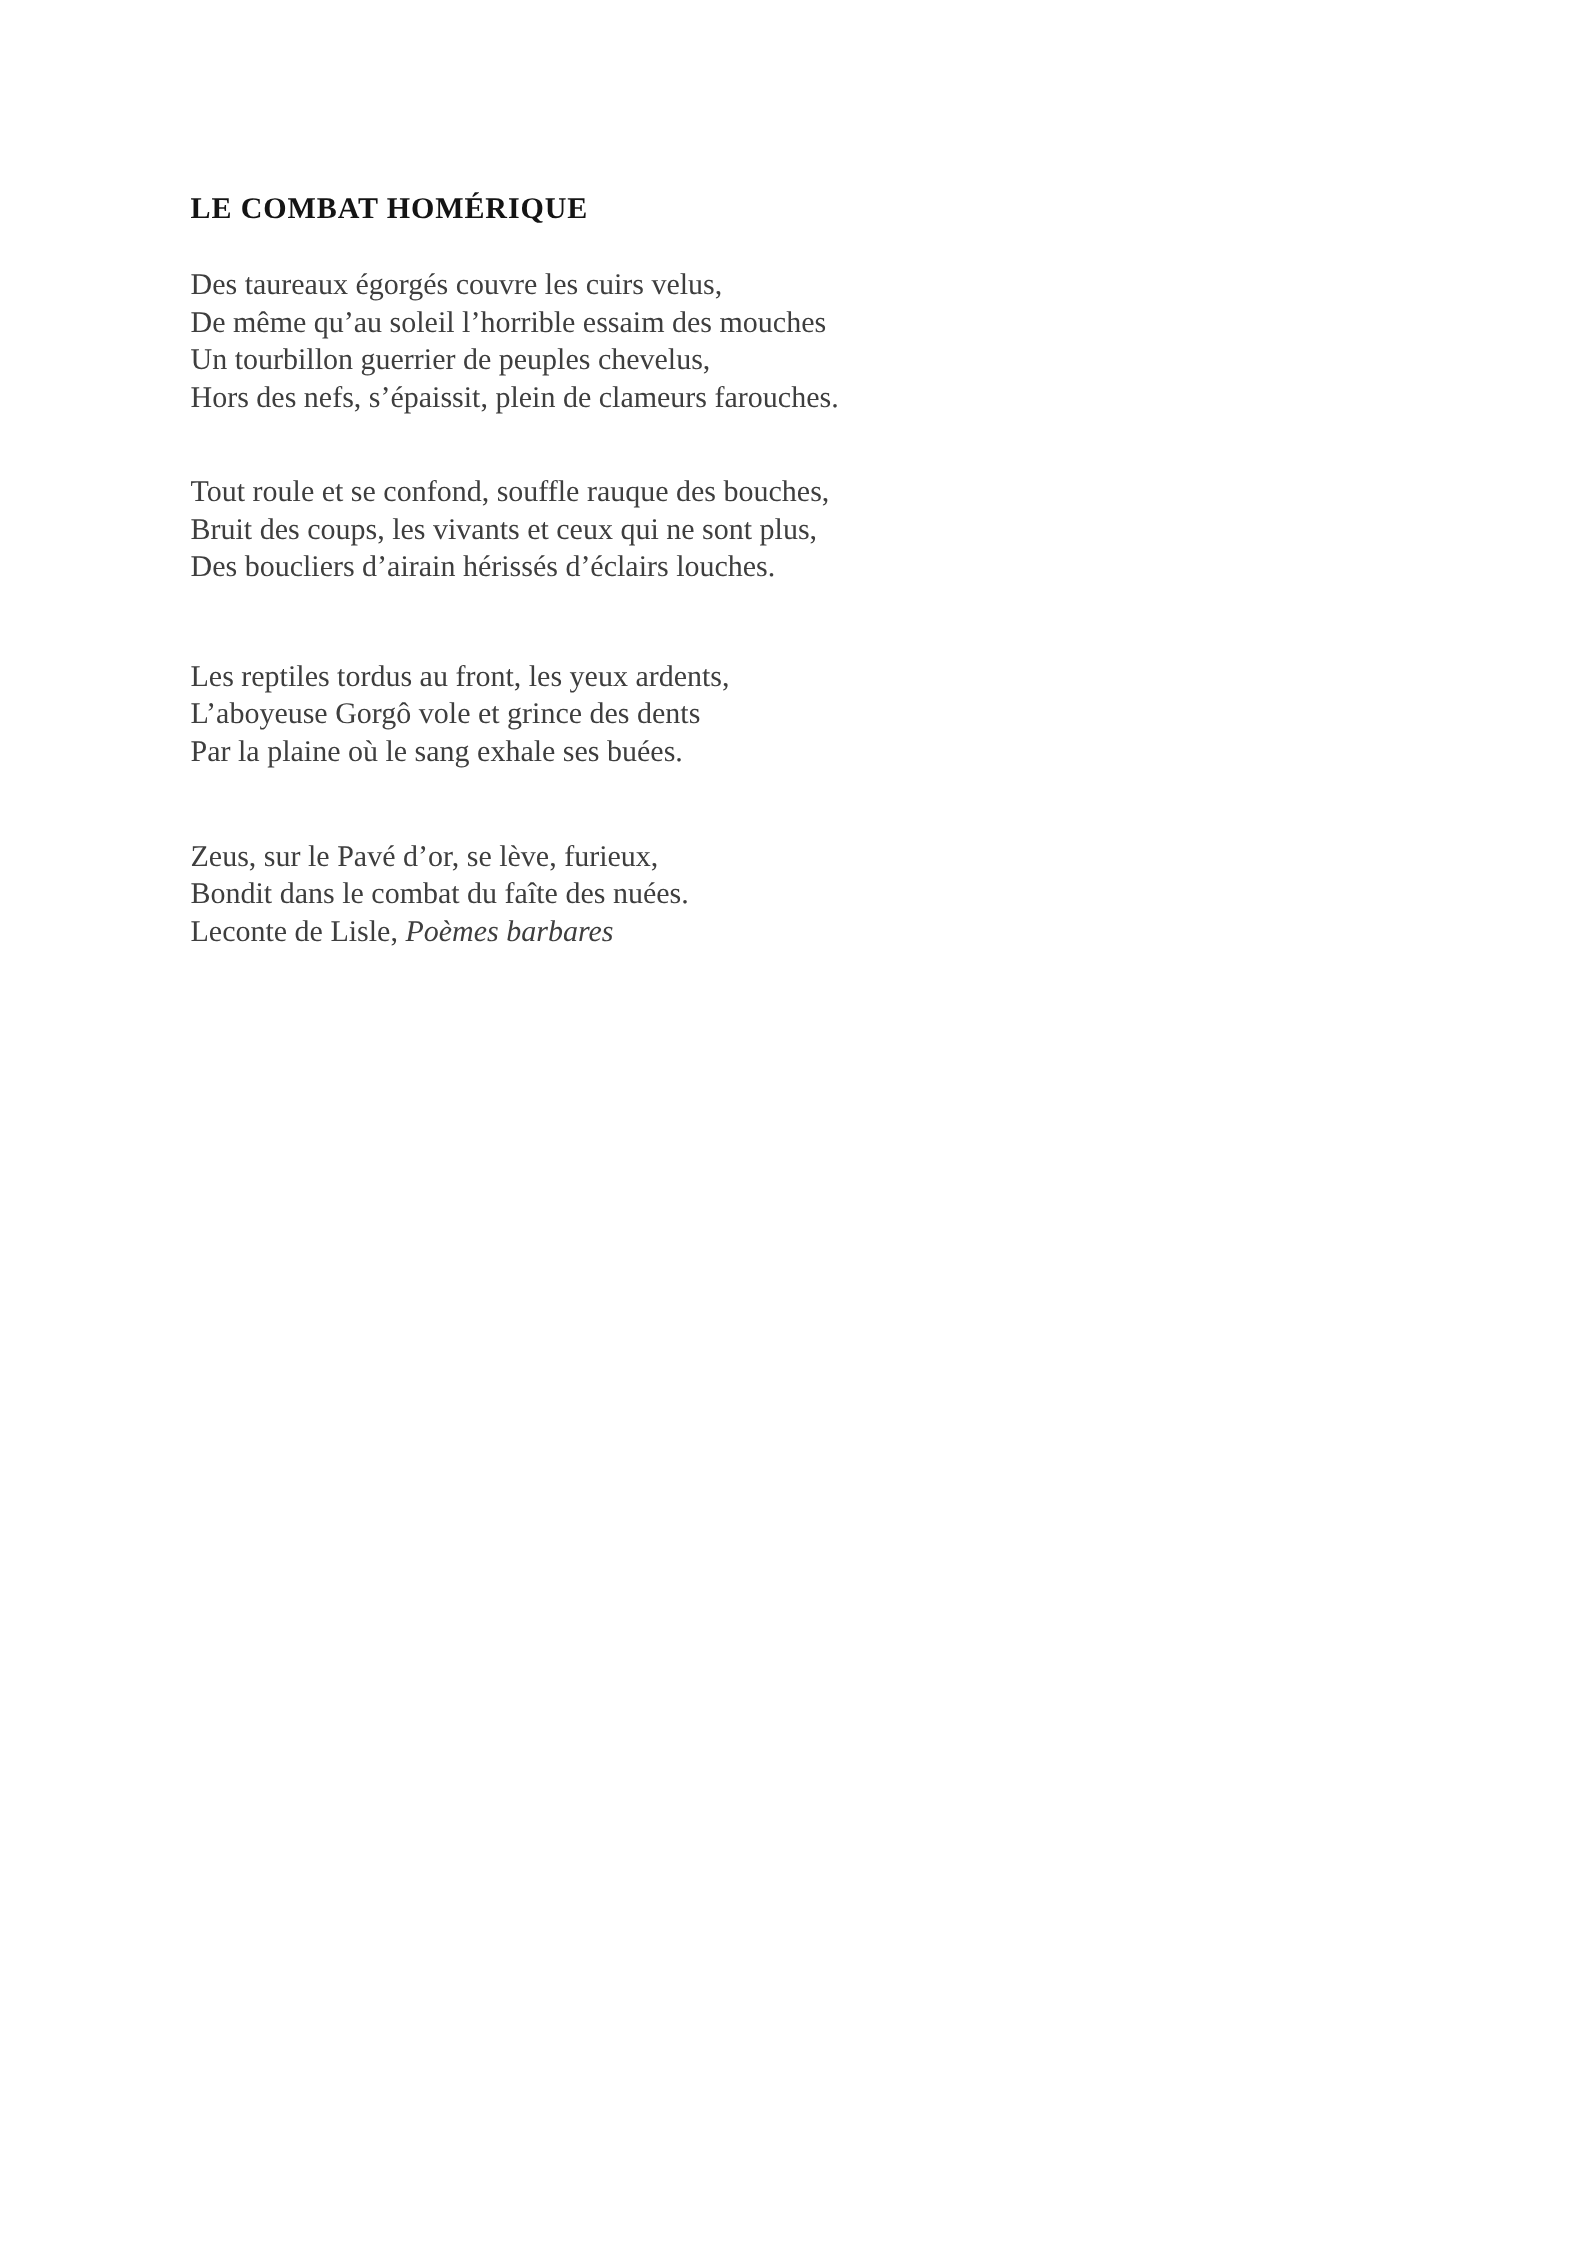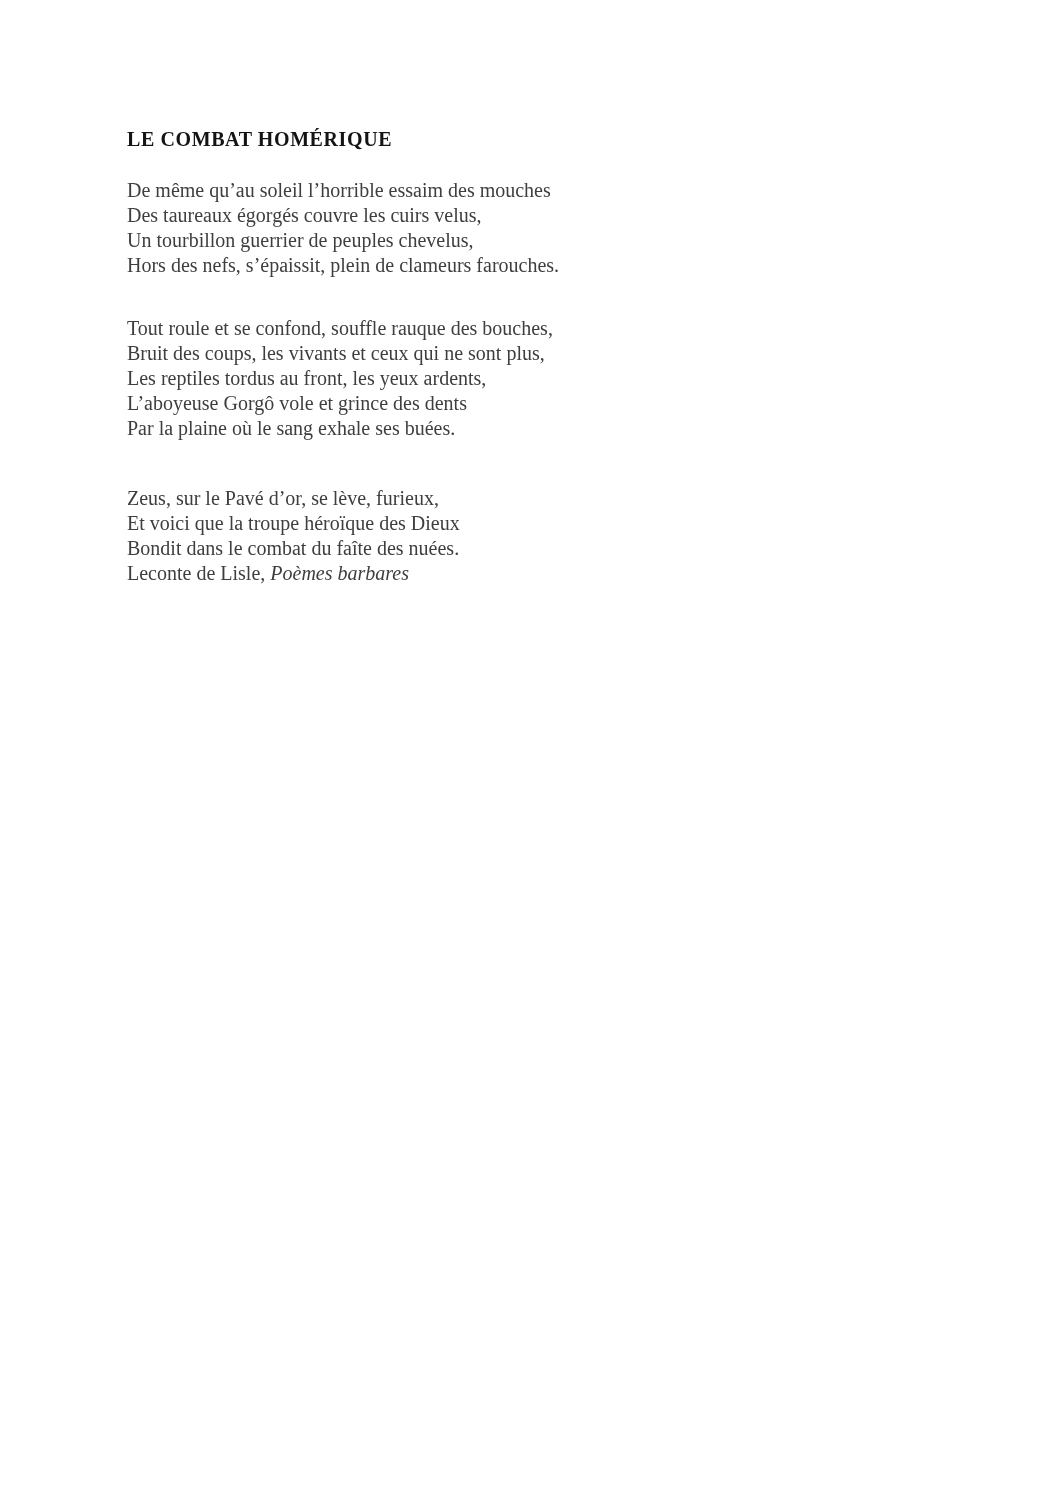--- a/index.html
+++ b/index.html
@@ -31,59 +31,59 @@
   }
   .stanza { margin: 0; }
   .stanza .line {
     font-size: 20px;
     line-height: 25px;
     color: var(--ink, #3e3e3e);
     white-space: nowrap;
   }
   .stanza-1 { margin-top: 27px; }
   .stanza-2 { margin-top: 38px; }
-  .stanza-3 { }
+  .stanza-3 { margin-top: 48px; }
   .stanza-4 { margin-top: 45px; }
   .attribution {
     font-size: 20px;
     line-height: 25px;
     color: var(--ink, #3e3e3e);
     white-space: nowrap;
   }
   .attribution .work { font-style: italic; }
 </style>
 </head>
 <body>
 
 <div class="page">
   <div class="content">
 
     <h1 class="poem-title">LE COMBAT HOMÉRIQUE</h1>
 
     <div class="stanza stanza-1">
+      <div class="line">Des taureaux égorgés couvre les cuirs velus,</div>
       <div class="line">De même qu’au soleil l’horrible essaim des mouches</div>
-      <div class="line">Des taureaux égorgés couvre les cuirs velus,</div>
       <div class="line">Un tourbillon guerrier de peuples chevelus,</div>
       <div class="line">Hors des nefs, s’épaissit, plein de clameurs farouches.</div>
     </div>
 
     <div class="stanza stanza-2">
       <div class="line">Tout roule et se confond, souffle rauque des bouches,</div>
       <div class="line">Bruit des coups, les vivants et ceux qui ne sont plus,</div>
+      <div class="line">Des boucliers d’airain hérissés d’éclairs louches.</div>
     </div>
 
     <div class="stanza stanza-3">
       <div class="line">Les reptiles tordus au front, les yeux ardents,</div>
       <div class="line">L’aboyeuse Gorgô vole et grince des dents</div>
       <div class="line">Par la plaine où le sang exhale ses buées.</div>
     </div>
 
     <div class="stanza stanza-4">
       <div class="line">Zeus, sur le Pavé d’or, se lève, furieux,</div>
-      <div class="line">Et voici que la troupe héroïque des Dieux</div>
       <div class="line">Bondit dans le combat du faîte des nuées.</div>
     </div>
 
     <div class="attribution">
       <span class="author">Leconte de Lisle, </span><span class="work">Poèmes barbares</span>
     </div>
 
   </div>
 </div>
 

